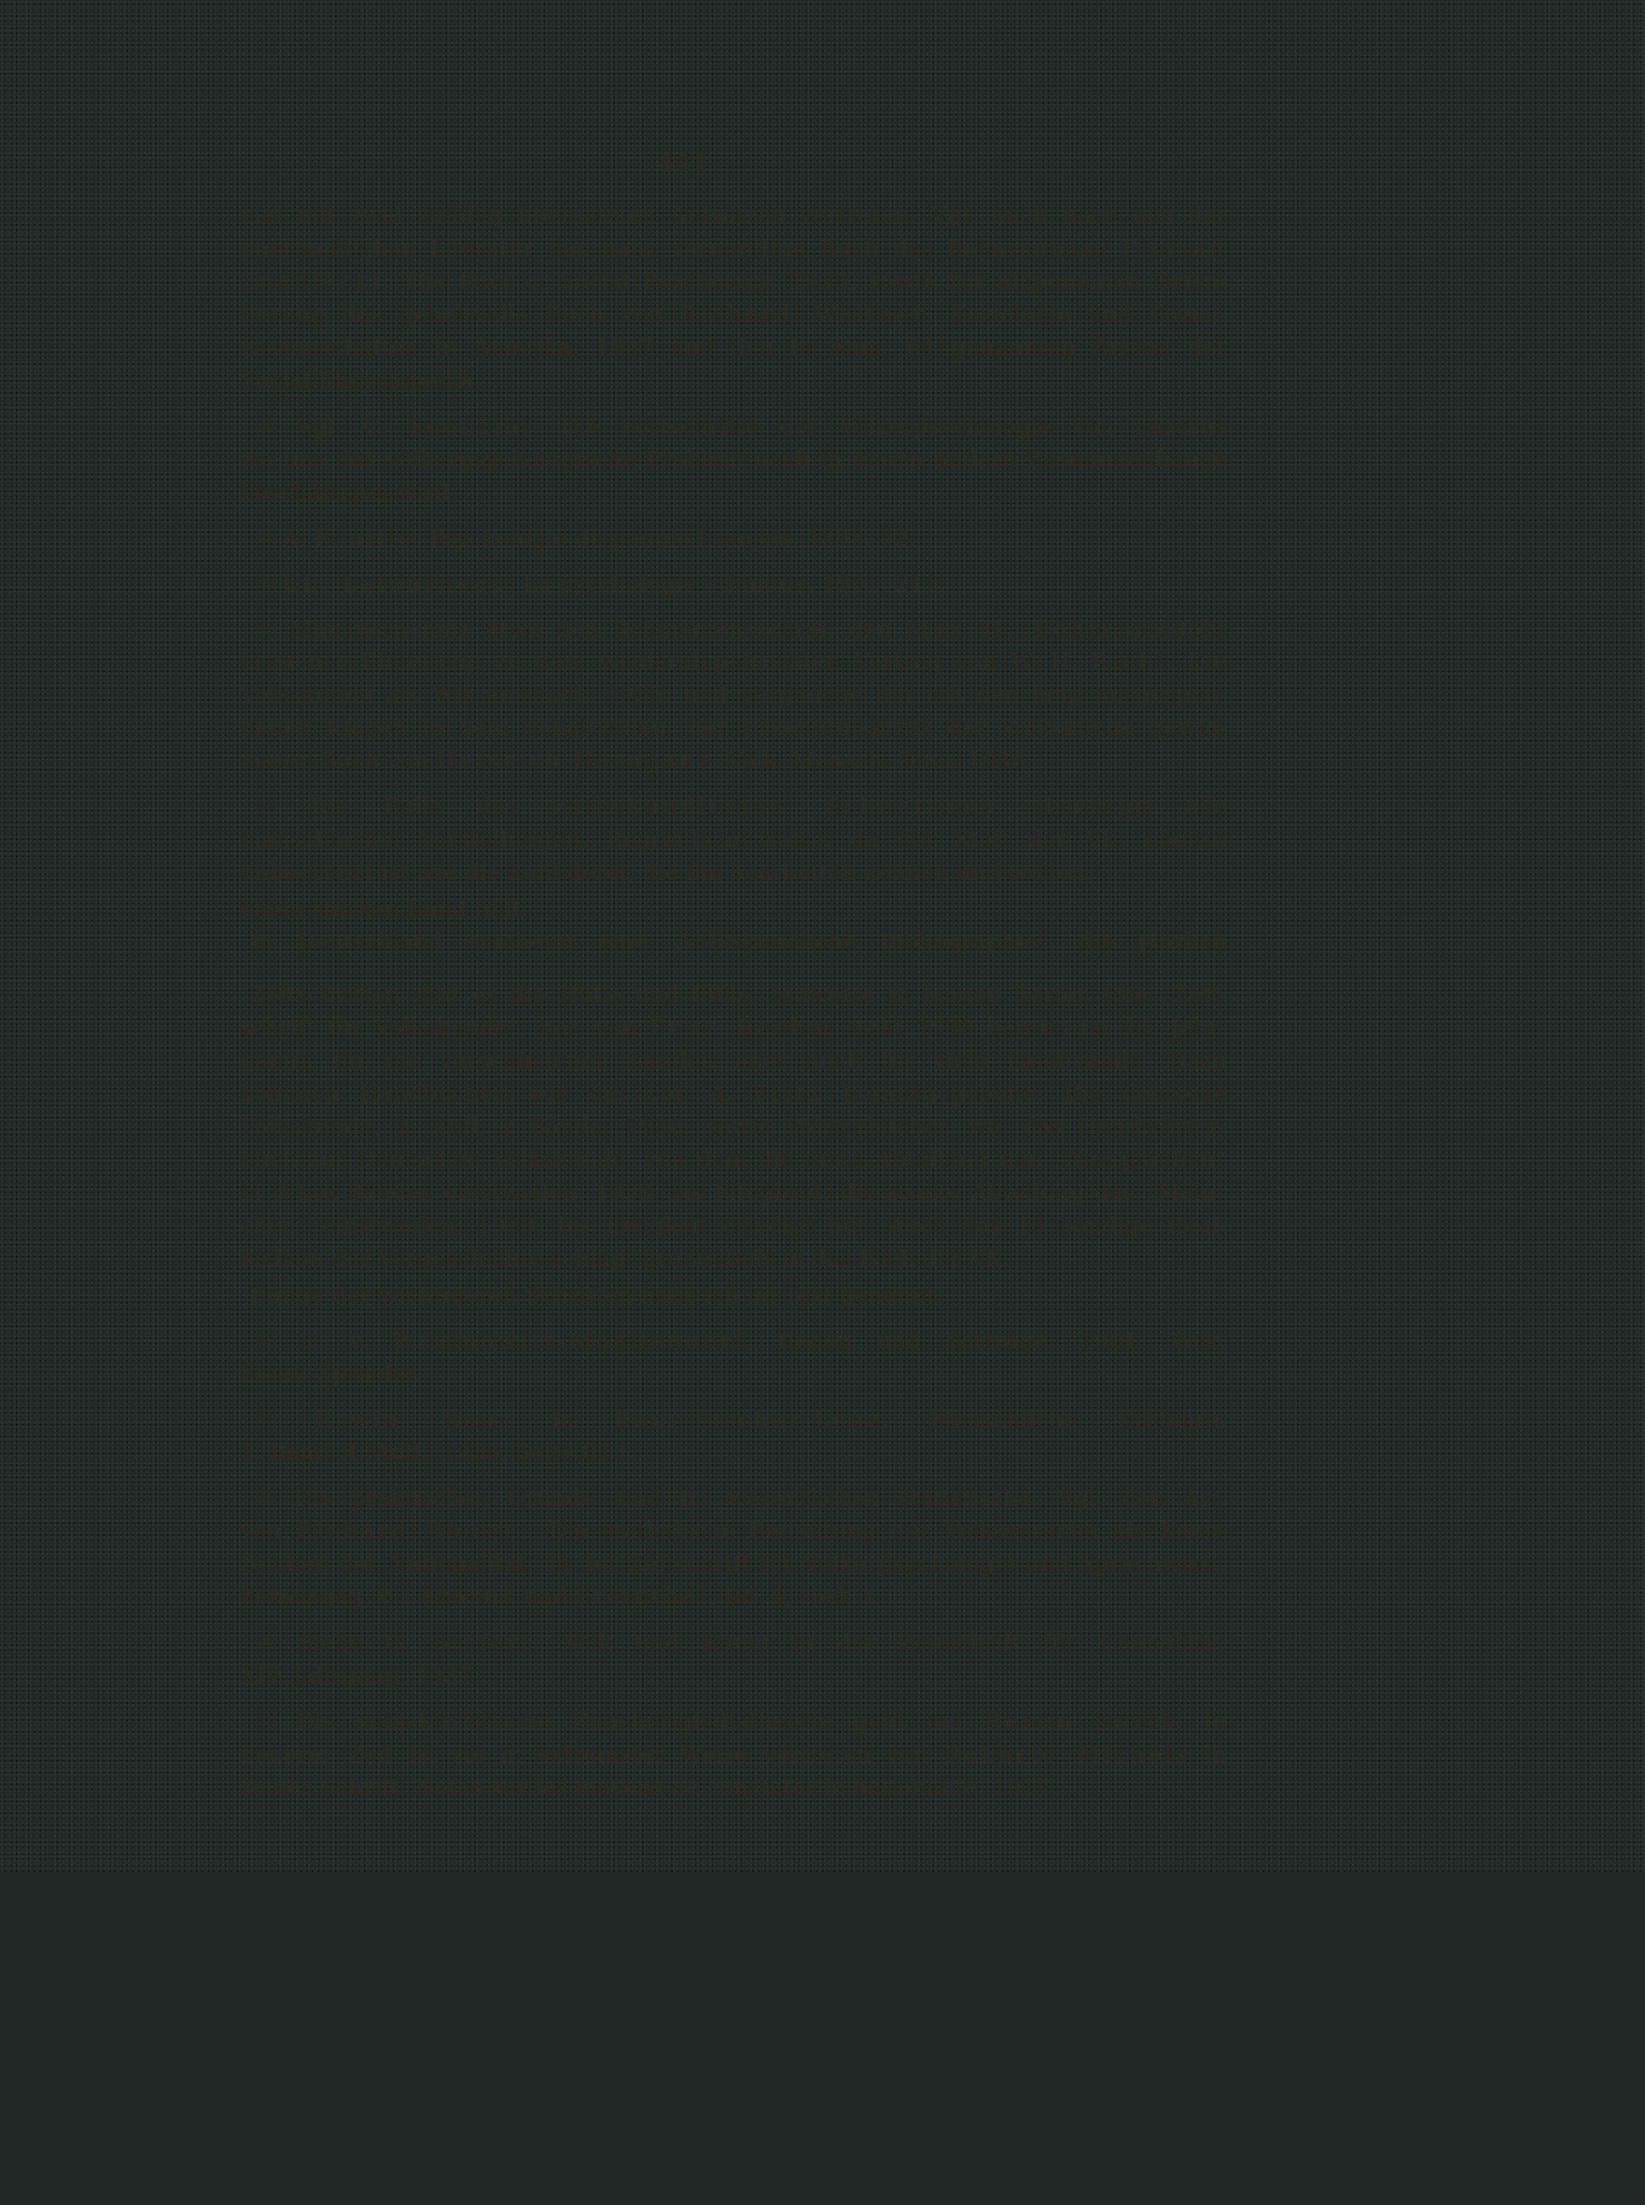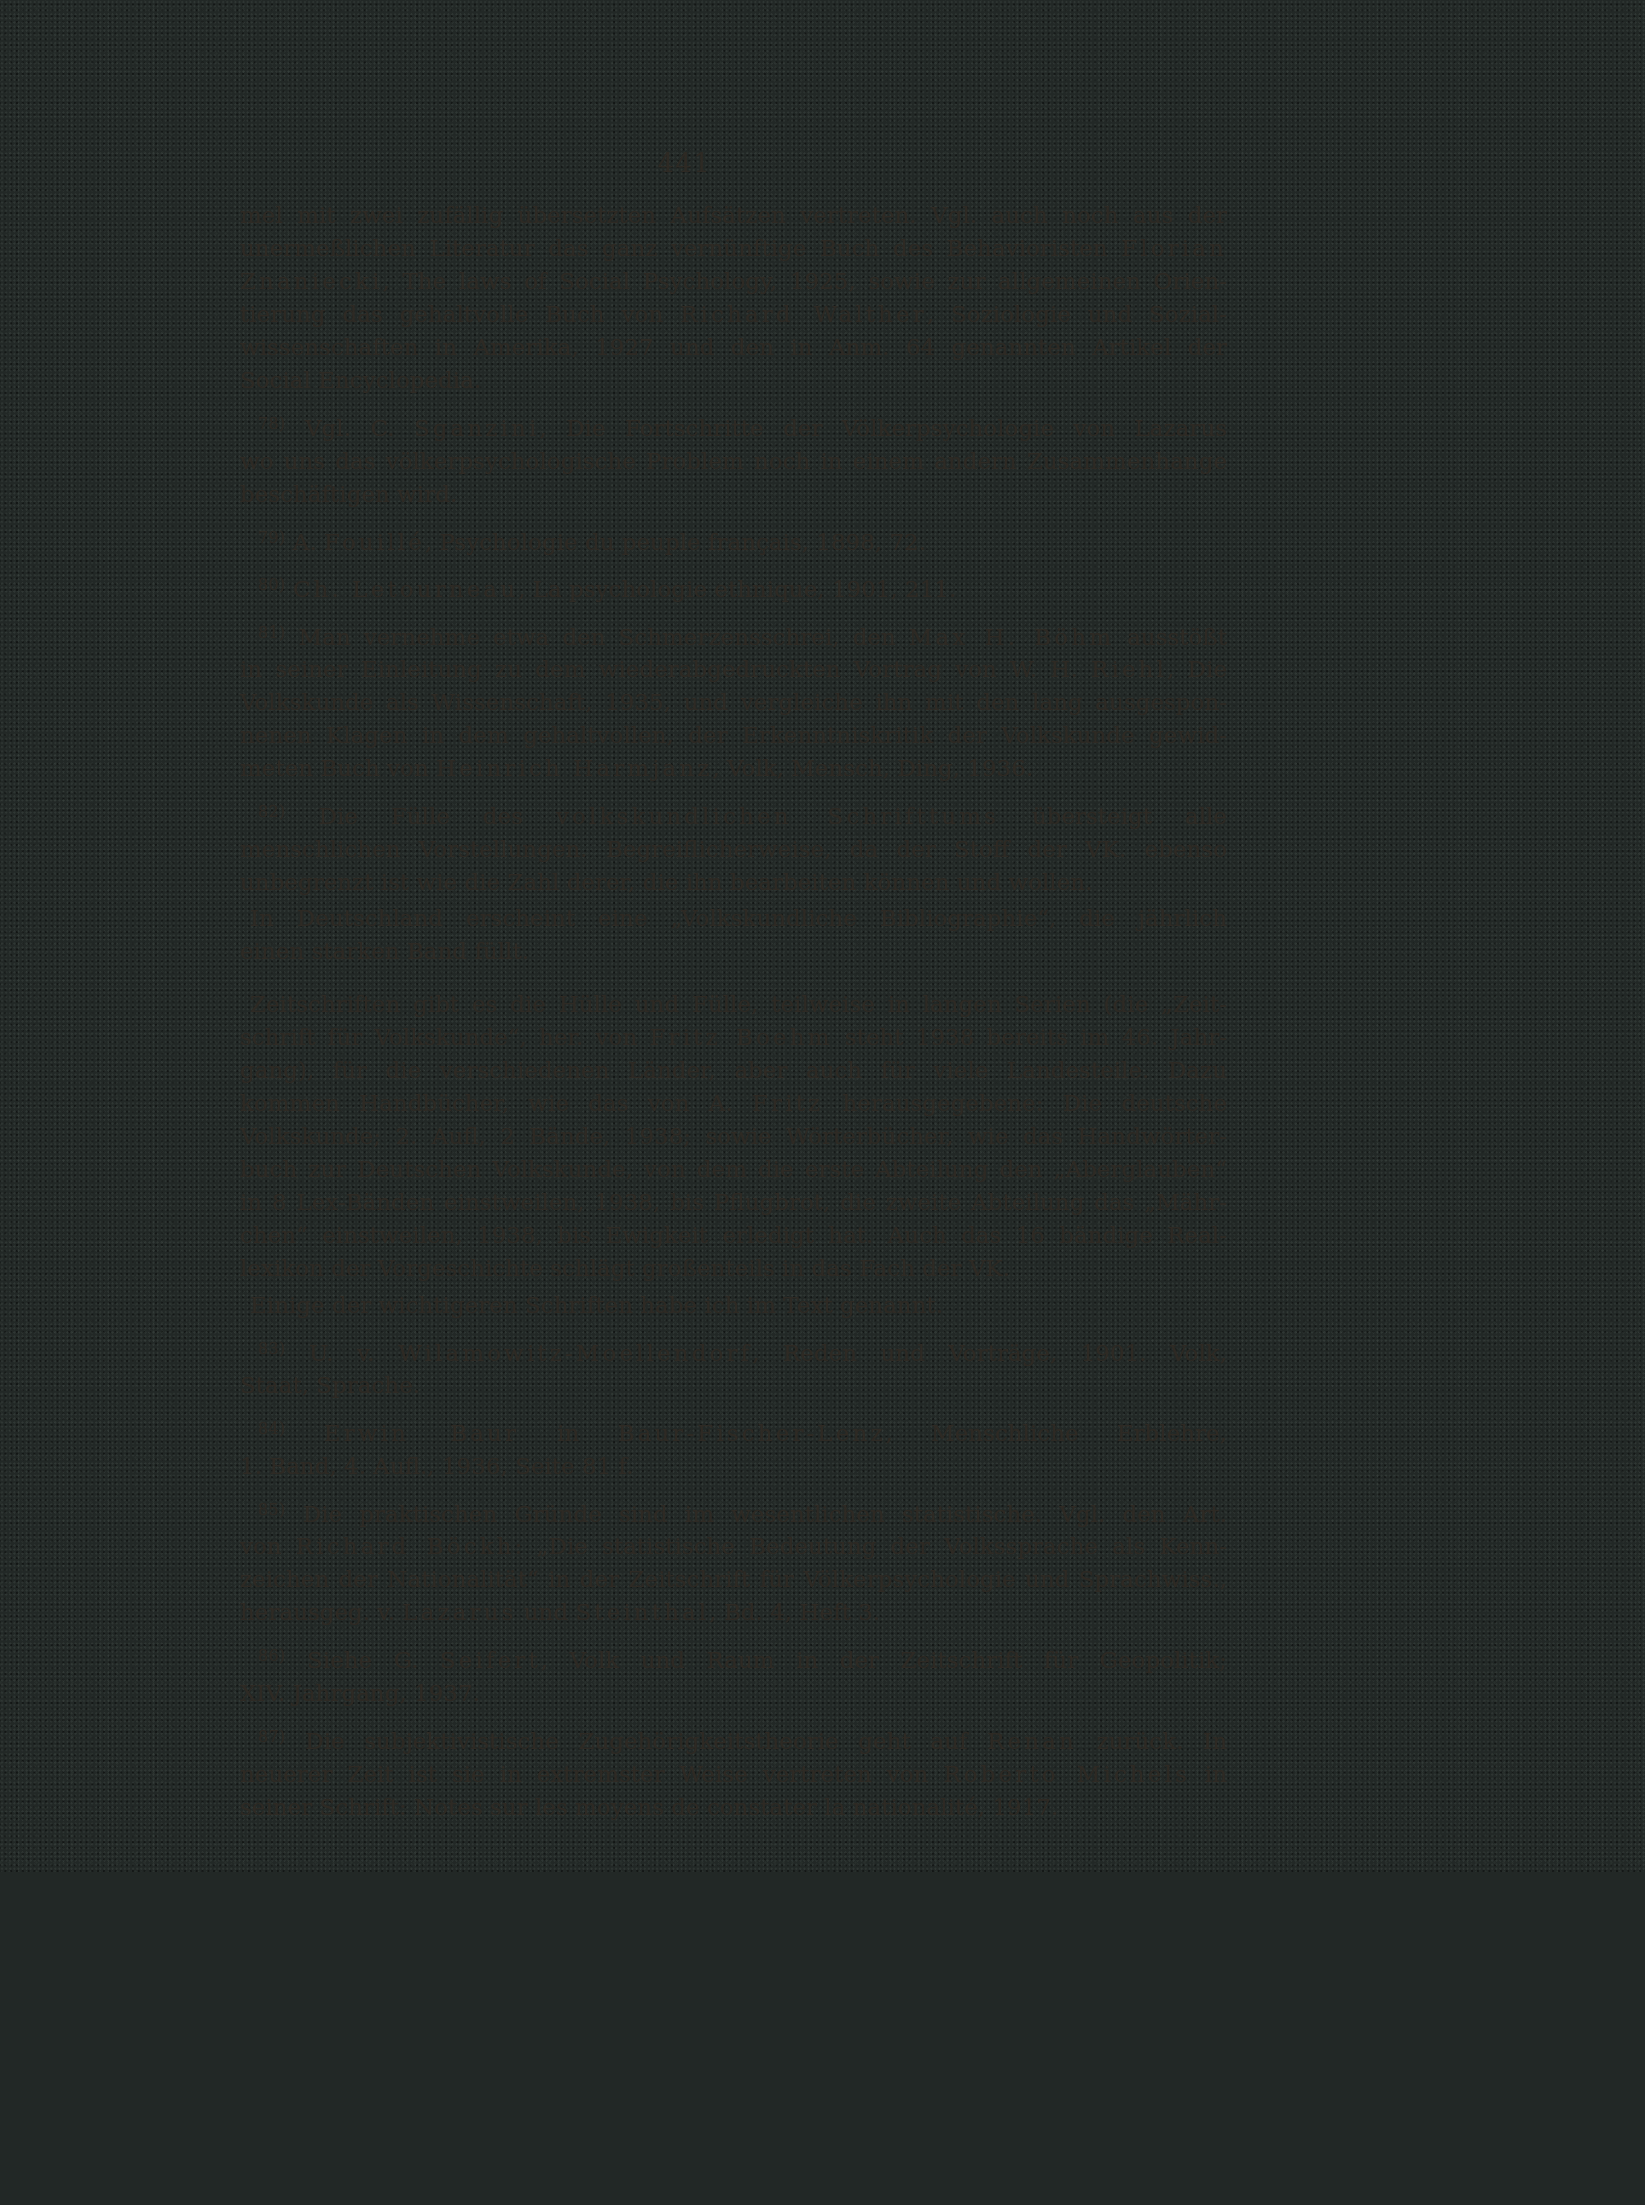--- a/index.html
+++ b/index.html
@@ -101,21 +101,21 @@
     text-shadow:0 0 0.4px rgba(46,42,36,.6);
   }
   .para{margin:0;}
   .line{
     text-align:justify;
     text-align-last:justify;
     white-space:normal;
   }
   .line.last{text-align-last:auto;}
   .sp{letter-spacing:.135em;}
-  .sup{font-size:16px;vertical-align:6.6px;letter-spacing:.02em;}
+  .sup{font-size:10px;vertical-align:6.6px;letter-spacing:.02em;text-decoration:underline;}
 </style>
 </head>
 <body>
 
 <div class="scan">
   <div class="cover-top"></div>
   <div class="edge-top"></div>
 
   <div class="page">
     <div class="left-strip"></div>
@@ -147,22 +147,22 @@
           <div class="line"><span>Volkskunde als Wissenschaft, 1935, und vergleiche ihn mit den lang ausgespon-</span></div>
           <div class="line"><span>nenen Klagen in dem gehaltvollen, der Erkenntniskritik der Volkskunde gewid-</span></div>
           <div class="line last"><span>meten Buch von </span><span class="sp">Heinrich Harmjanz</span><span>, Volk, Mensch, Ding, 1936.</span></div>
         </div>
         <div class="para" style="margin-top: 10px;">
           <div class="line" style="text-indent: 18px;"><span class="sup">82)</span><span> Die Fülle des </span><span class="sp">volkskundlichen Schrifttums</span><span> übersteigt alle</span></div>
           <div class="line"><span>menschlichen Vorstellungen.  Begreiflicherweise, da der Stoff der VK. ebenso</span></div>
           <div class="line last"><span>unbegrenzt ist wie die Zahl derer, die ihn bearbeiten können und wollen.</span></div>
         </div>
         <div class="para" style="margin-top: 3.3px;">
+          <div class="line last"><span>einen starken Band füllt.</span></div>
           <div class="line" style="text-indent: 10px;"><span>In Deutschland erscheint eine „Volkskundliche Bibliographie“, die jährlich</span></div>
-          <div class="line last"><span>einen starken Band füllt.</span></div>
         </div>
         <div class="para" style="margin-top: 20px;">
           <div class="line" style="text-indent: 10px;"><span>Zeitschriften gibt es die Hülle und Fülle, teilweise in langen Serien (die „Zeit-</span></div>
           <div class="line"><span>schrift für Volkskunde“, her. von </span><span class="sp">Fritz Boehm</span><span> steht 1938 bereits im 46. Jahr-</span></div>
           <div class="line"><span>gang), für die verschiedenen Länder, aber auch für viele Landesteile.  Dazu</span></div>
           <div class="line"><span>kommen Handbücher, wie das von A. </span><span class="sp">Fritz</span><span> herausgegebene: Die deutsche</span></div>
           <div class="line"><span>Volkskunde; 2. Aufl, 2 Bände, 1938; sowie Wörterbücher, wie das Handwörter-</span></div>
           <div class="line"><span>buch zur Deutschen Volkskunde, von dem die erste Abteilung den „Aberglauben“</span></div>
           <div class="line"><span>in 8 Lex-Bänden einstweilen, 1938, bis Pflugbrot, die zweite Abteilung das „Mähr-</span></div>
           <div class="line"><span>chen“ einstweilen, 1938, bis Ewigkeit erledigt hat.  Auch das 16 bändige Real-</span></div>

